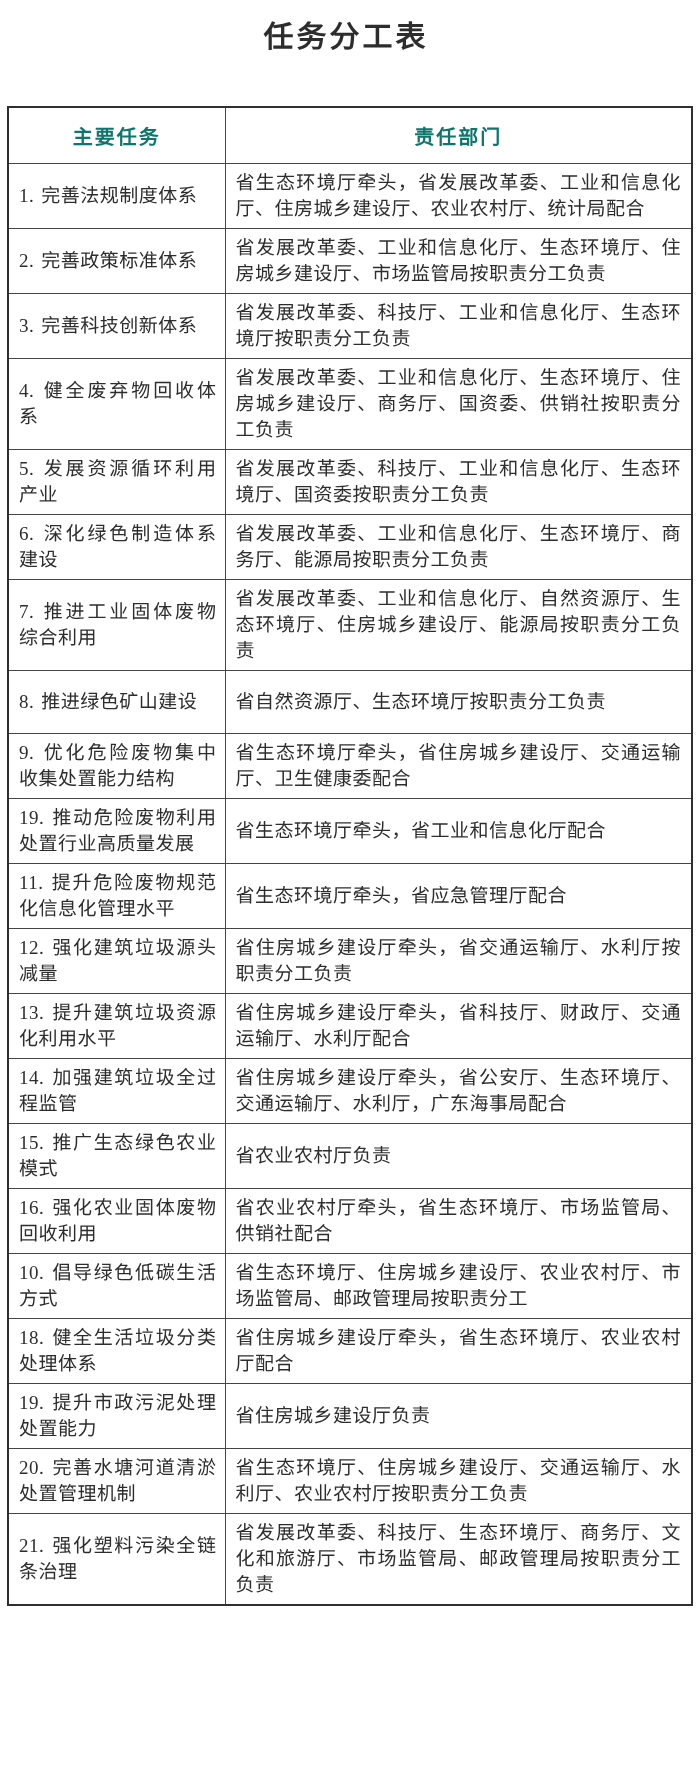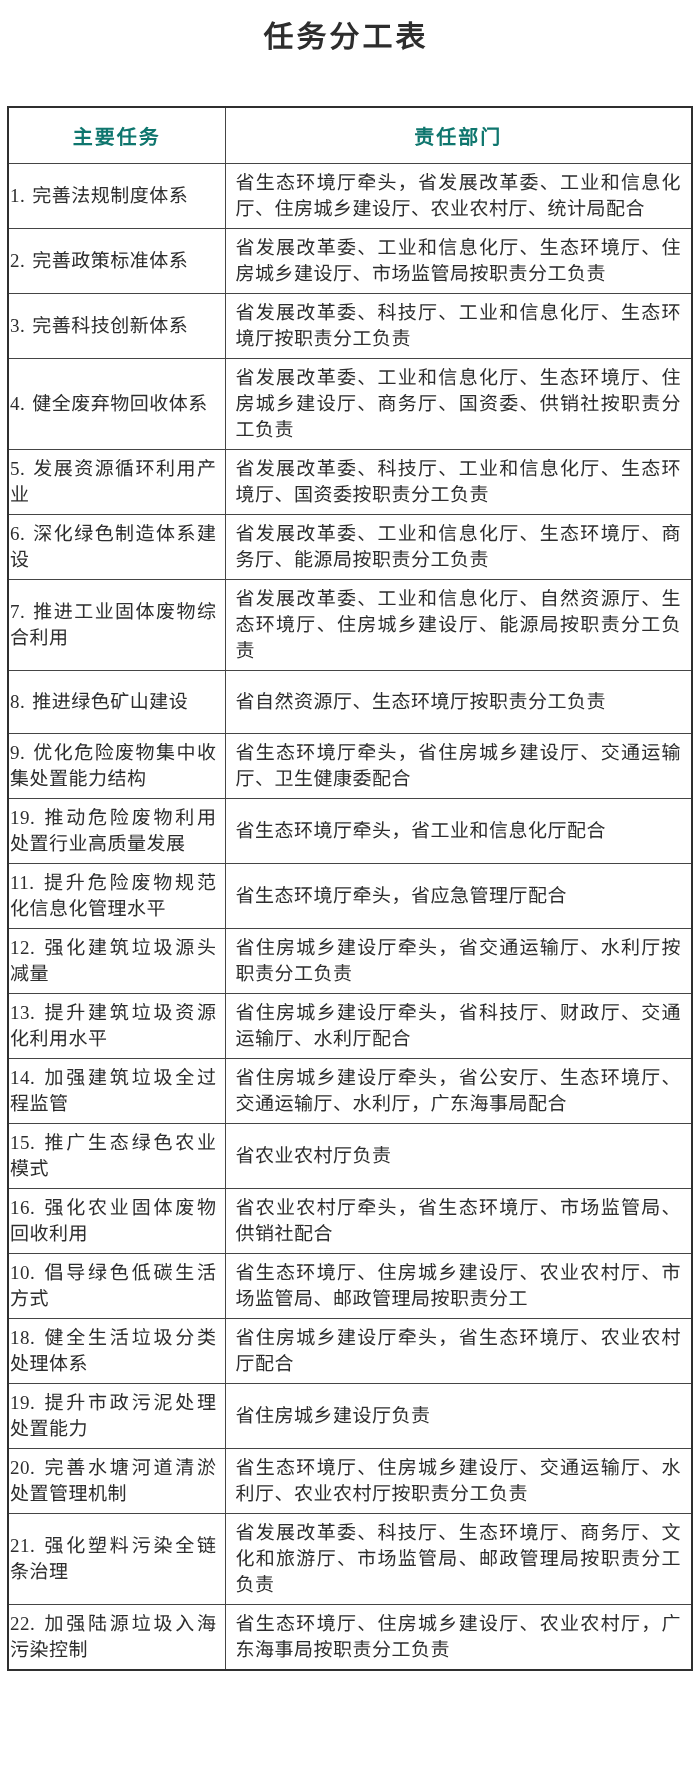--- a/index.html
+++ b/index.html
@@ -44,21 +44,21 @@
     font-size: 19px;
     line-height: 26px;
     padding: 6px 10px;
     height: 50px;
     vertical-align: middle;
     text-align: justify;
     text-justify: inter-character;
     letter-spacing: 0.5px;
   }
   td.task-cell {
-    padding-left: 1px;
+    padding-left: 10px;
     padding-right: 8px;
   }
   .row-num {
     padding-right: 7px;
   }
   col.col-task { width: 217px; }
   col.col-dept { width: 467px; }
 </style>
 </head>
 <body>
@@ -155,18 +155,14 @@
         <td class="dept-cell">省住房城乡建设厅负责</td>
       </tr>
       <tr>
         <td class="task-cell"><span class="row-num">20.</span><span>完善水塘河道清淤处置管理机制</span></td>
         <td class="dept-cell">省生态环境厅、住房城乡建设厅、交通运输厅、水利厅、农业农村厅按职责分工负责</td>
       </tr>
       <tr>
         <td class="task-cell"><span class="row-num">21.</span><span>强化塑料污染全链条治理</span></td>
         <td class="dept-cell">省发展改革委、科技厅、生态环境厅、商务厅、文化和旅游厅、市场监管局、邮政管理局按职责分工负责</td>
       </tr>
-      <tr>
-        <td class="task-cell"><span class="row-num">22.</span><span>加强陆源垃圾入海污染控制</span></td>
-        <td class="dept-cell">省生态环境厅、住房城乡建设厅、农业农村厅，广东海事局按职责分工负责</td>
-      </tr>
     </tbody>
 </table>
 
 </body></html>

